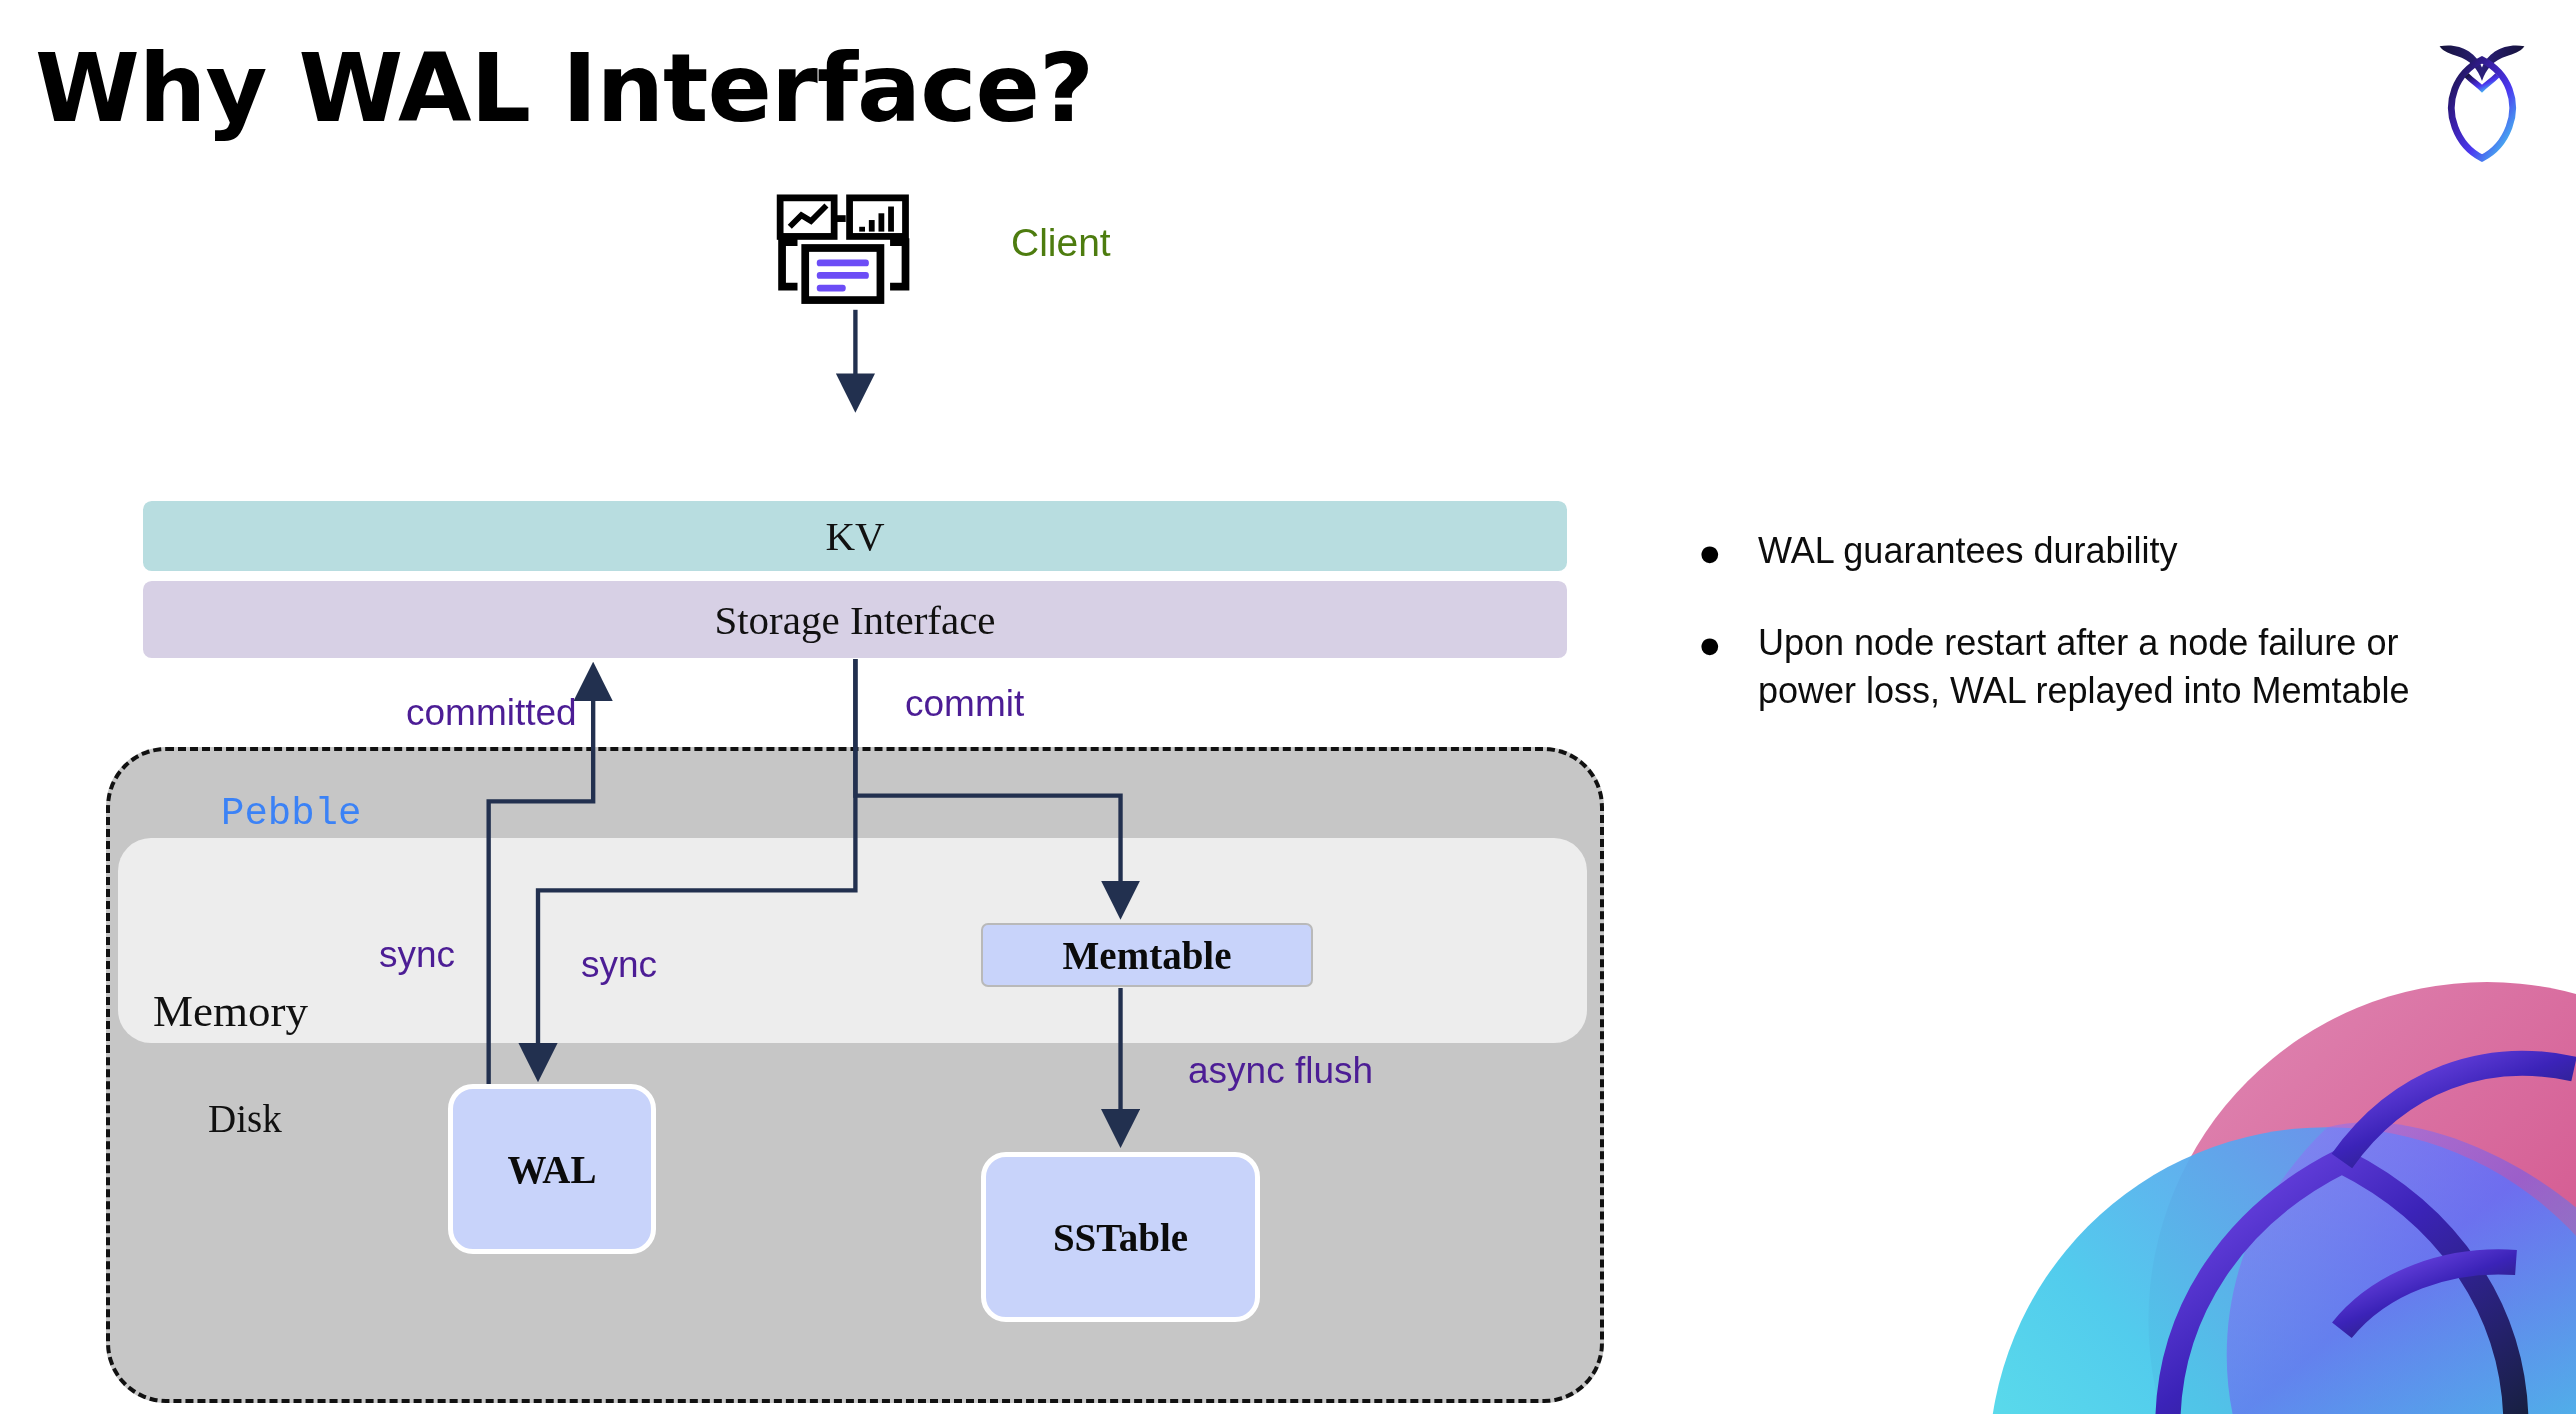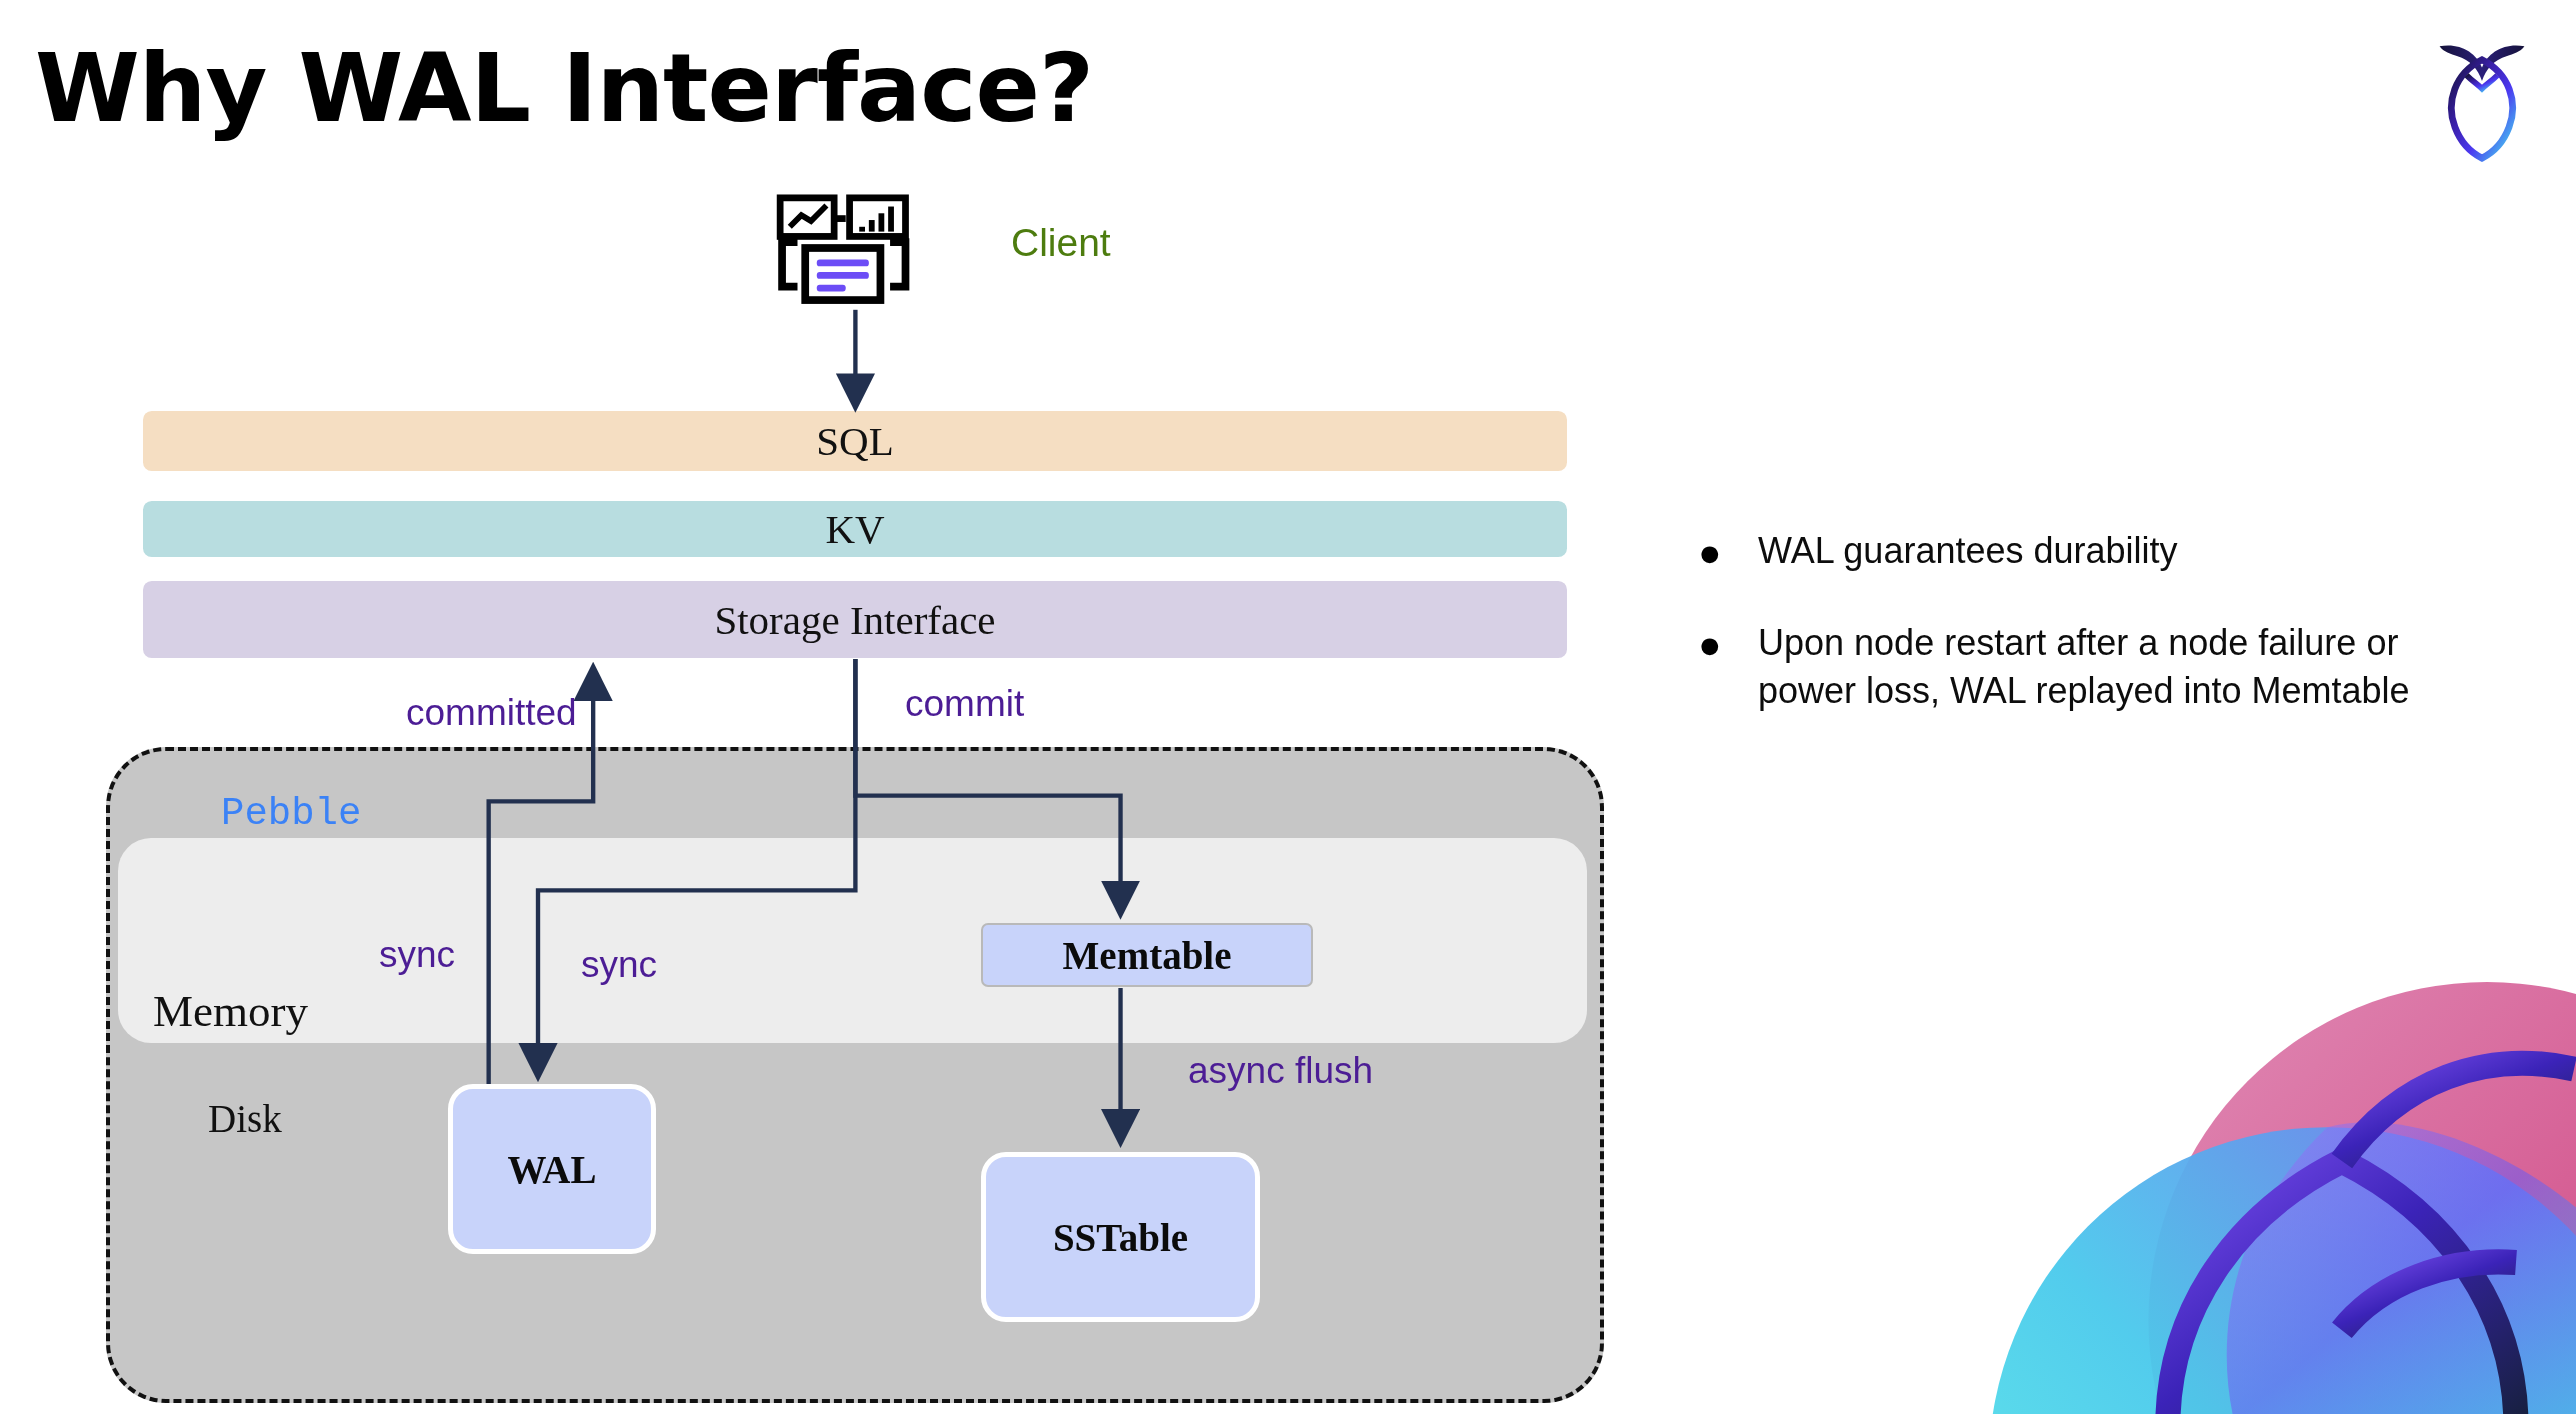--- a/index.html
+++ b/index.html
@@ -40,21 +40,21 @@
 
   
   .stack-bar{
     position:absolute;left:143px;width:1424px;
     border-radius:8.7px;
     display:flex;align-items:center;justify-content:center;
     font-family:"Liberation Serif", serif;
     font-size:41px;color:#111111;
   }
   #bar-sql{top:411px;height:60px;background:#F5DEC2;}
-  #bar-kv{top:501px;height:56px;background:#B8DDE0;}
+  #bar-kv{top:501px;height:70px;background:#B8DDE0;}
   #bar-storage{top:581px;height:77px;background:#D7D0E5;}
 
   
   #pebble-container{
     position:absolute;left:106px;top:747px;width:1498px;height:656px;
     background:#C6C6C6;
     border:4.8px dashed #111111;
     border-radius:60px;
     box-sizing:border-box;
   }
@@ -211,21 +211,20 @@
       <polyline points="24,50 8,50 8,96 24,96" fill="none" stroke="#000000" stroke-width="8"></polyline>
       <polyline points="120,50 136,50 136,96 120,96" fill="none" stroke="#000000" stroke-width="8"></polyline>
       <rect x="32" y="56" width="78" height="54" fill="#ffffff" stroke="#000000" stroke-width="8"></rect>
       <rect x="44" y="68" width="54" height="7" rx="3" fill="#6c4df6"></rect>
       <rect x="44" y="81" width="54" height="7" rx="3" fill="#6c4df6"></rect>
       <rect x="44" y="94" width="30" height="7" rx="3" fill="#6c4df6"></rect>
     </svg>
   </div>
   <div id="client-label">Client</div>
 
-  <div class="stack-bar" id="bar-sql">SQL</div>
   <div class="stack-bar" id="bar-kv">KV</div>
   <div class="stack-bar" id="bar-storage">Storage Interface</div>
 
   <div id="pebble-container"></div>
   <div id="memory-region"></div>
   <div id="pebble-label">Pebble</div>
   <div id="memory-label">Memory</div>
   <div id="disk-label">Disk</div>
 
   <svg id="connectors" viewBox="0 0 1700 1462" xmlns="http://www.w3.org/2000/svg">

